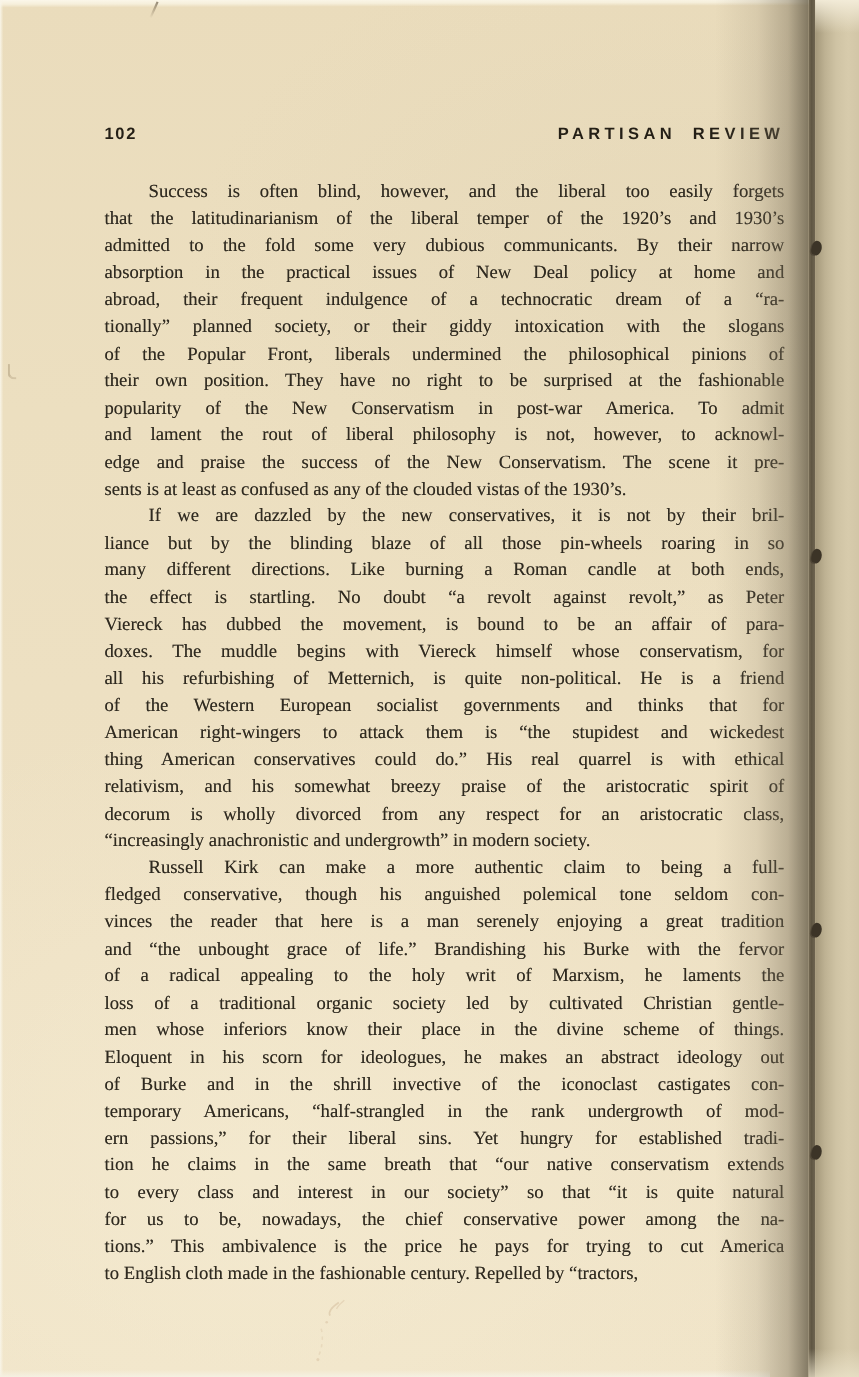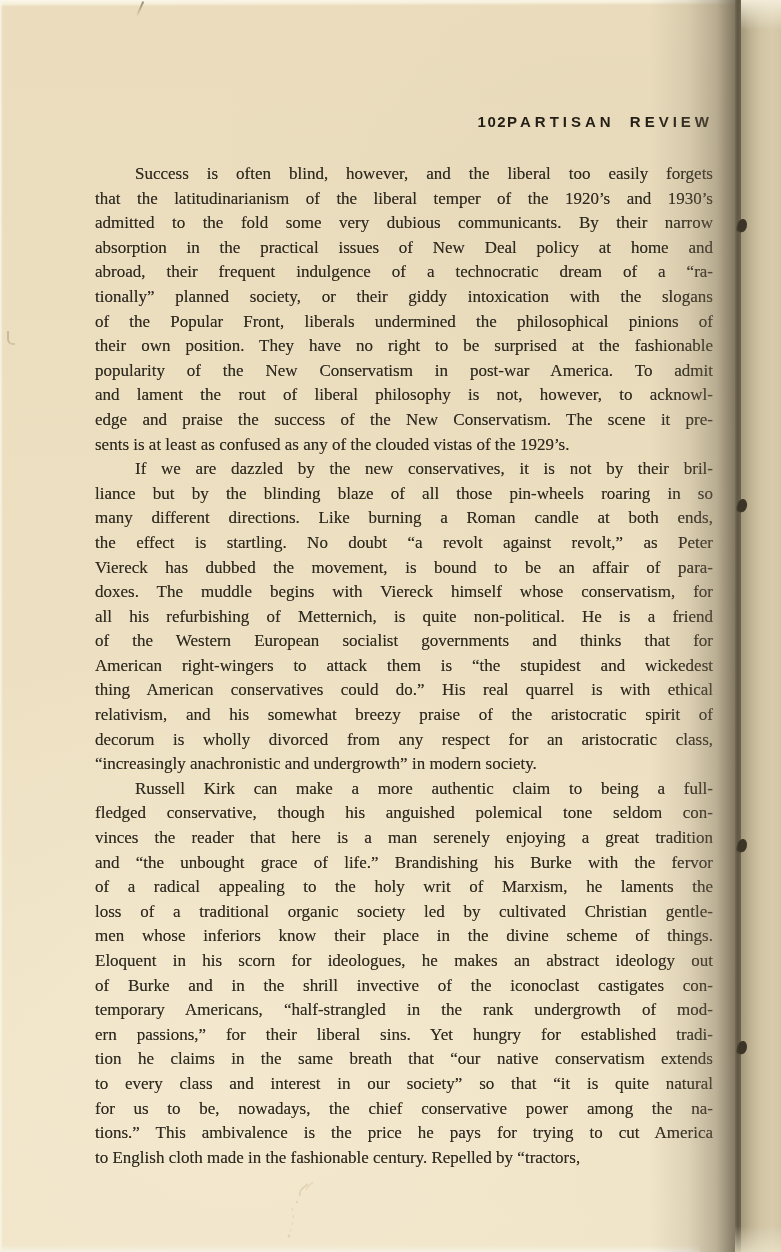--- a/index.html
+++ b/index.html
@@ -121,21 +121,21 @@
     left: 280px; top: 1178px;
     opacity: 0.55;
   }
 
   
   .header {
     position: absolute;
     left: 95px; top: 113px;
     width: 618px;
     display: flex;
-    justify-content: flex-end;
+    justify-content: space-between;
     align-items: baseline;
     font-family: "Liberation Sans", sans-serif;
     font-weight: 700;
     color: #241f16;
   }
   .page-number {
     font-size: 15px;
     letter-spacing: 1.5px;
   }
   .journal-title {
@@ -181,21 +181,21 @@
       <div class="line">that the latitudinarianism of the liberal temper of the 1920’s and 1930’s</div>
       <div class="line">admitted to the fold some very dubious communicants. By their narrow</div>
       <div class="line">absorption in the practical issues of New Deal policy at home and</div>
       <div class="line">abroad, their frequent indulgence of a technocratic dream of a “ra-</div>
       <div class="line">tionally” planned society, or their giddy intoxication with the slogans</div>
       <div class="line">of the Popular Front, liberals undermined the philosophical pinions of</div>
       <div class="line">their own position. They have no right to be surprised at the fashionable</div>
       <div class="line">popularity of the New Conservatism in post-war America. To admit</div>
       <div class="line">and lament the rout of liberal philosophy is not, however, to acknowl-</div>
       <div class="line">edge and praise the success of the New Conservatism. The scene it pre-</div>
-      <div class="line para-end">sents is at least as confused as any of the clouded vistas of the 1929’s.</div>
+      <div class="line para-end">sents is at least as confused as any of the clouded vistas of the 1930’s.</div>
       <div class="line para-start">If we are dazzled by the new conservatives, it is not by their bril-</div>
       <div class="line">liance but by the blinding blaze of all those pin-wheels roaring in so</div>
       <div class="line">many different directions. Like burning a Roman candle at both ends,</div>
       <div class="line">the effect is startling. No doubt “a revolt against revolt,” as Peter</div>
       <div class="line">Viereck has dubbed the movement, is bound to be an affair of para-</div>
       <div class="line">doxes. The muddle begins with Viereck himself whose conservatism, for</div>
       <div class="line">all his refurbishing of Metternich, is quite non-political. He is a friend</div>
       <div class="line">of the Western European socialist governments and thinks that for</div>
       <div class="line">American right-wingers to attack them is “the stupidest and wickedest</div>
       <div class="line">thing American conservatives could do.” His real quarrel is with ethical</div>

